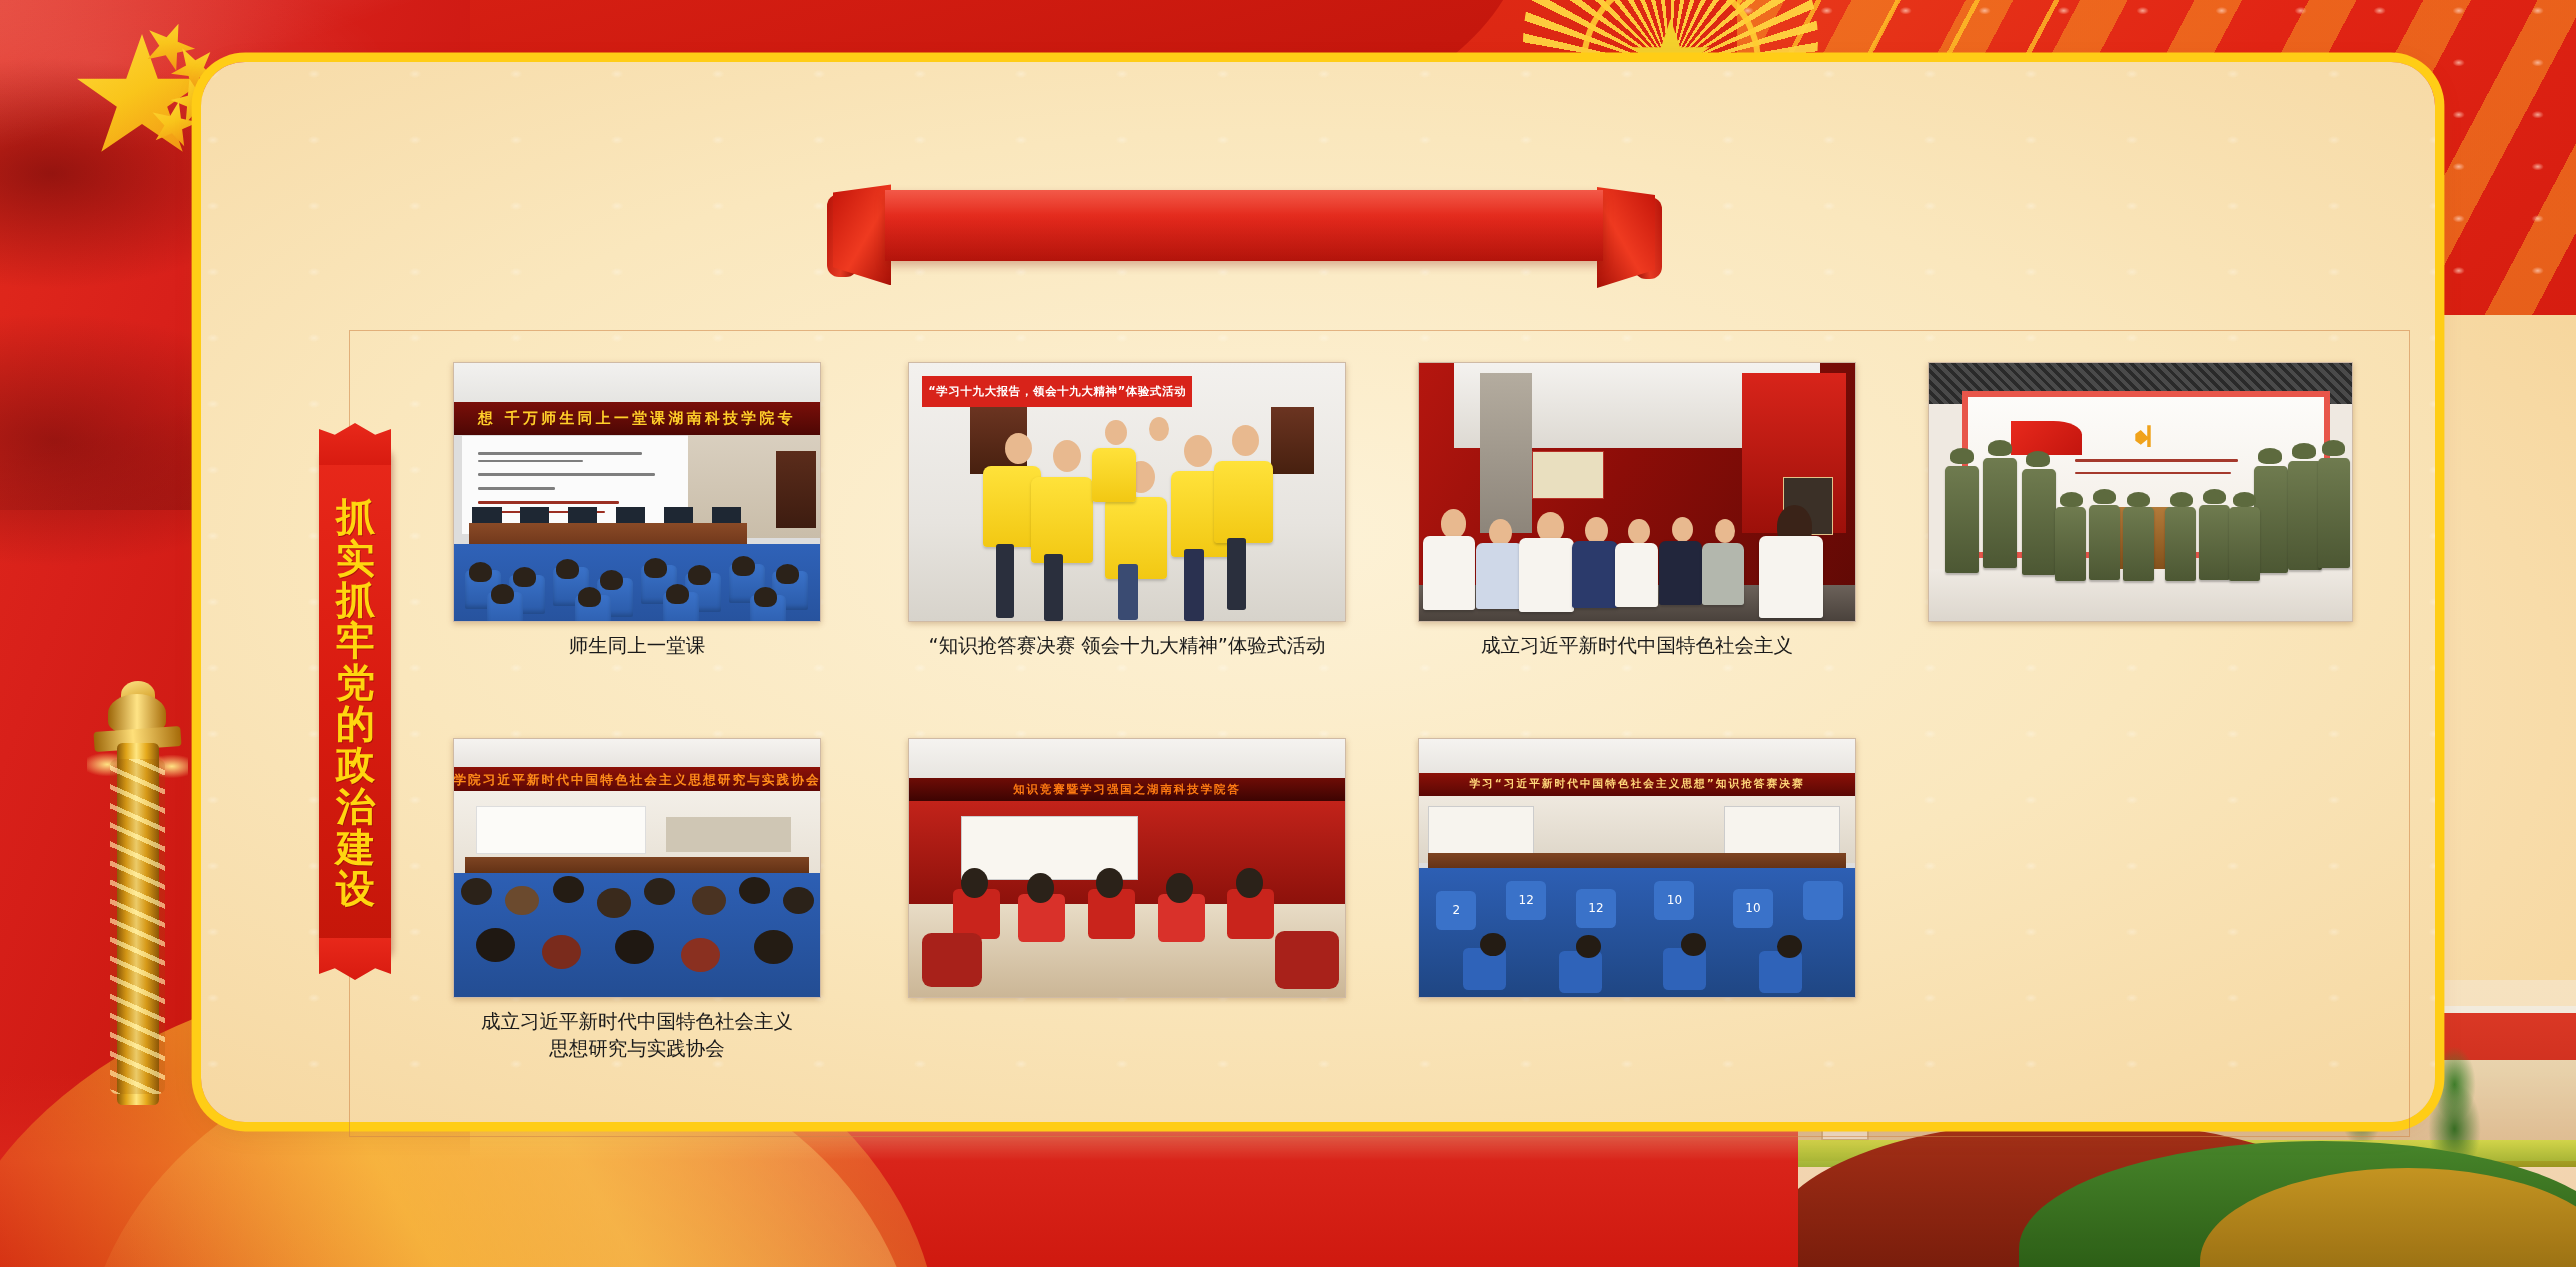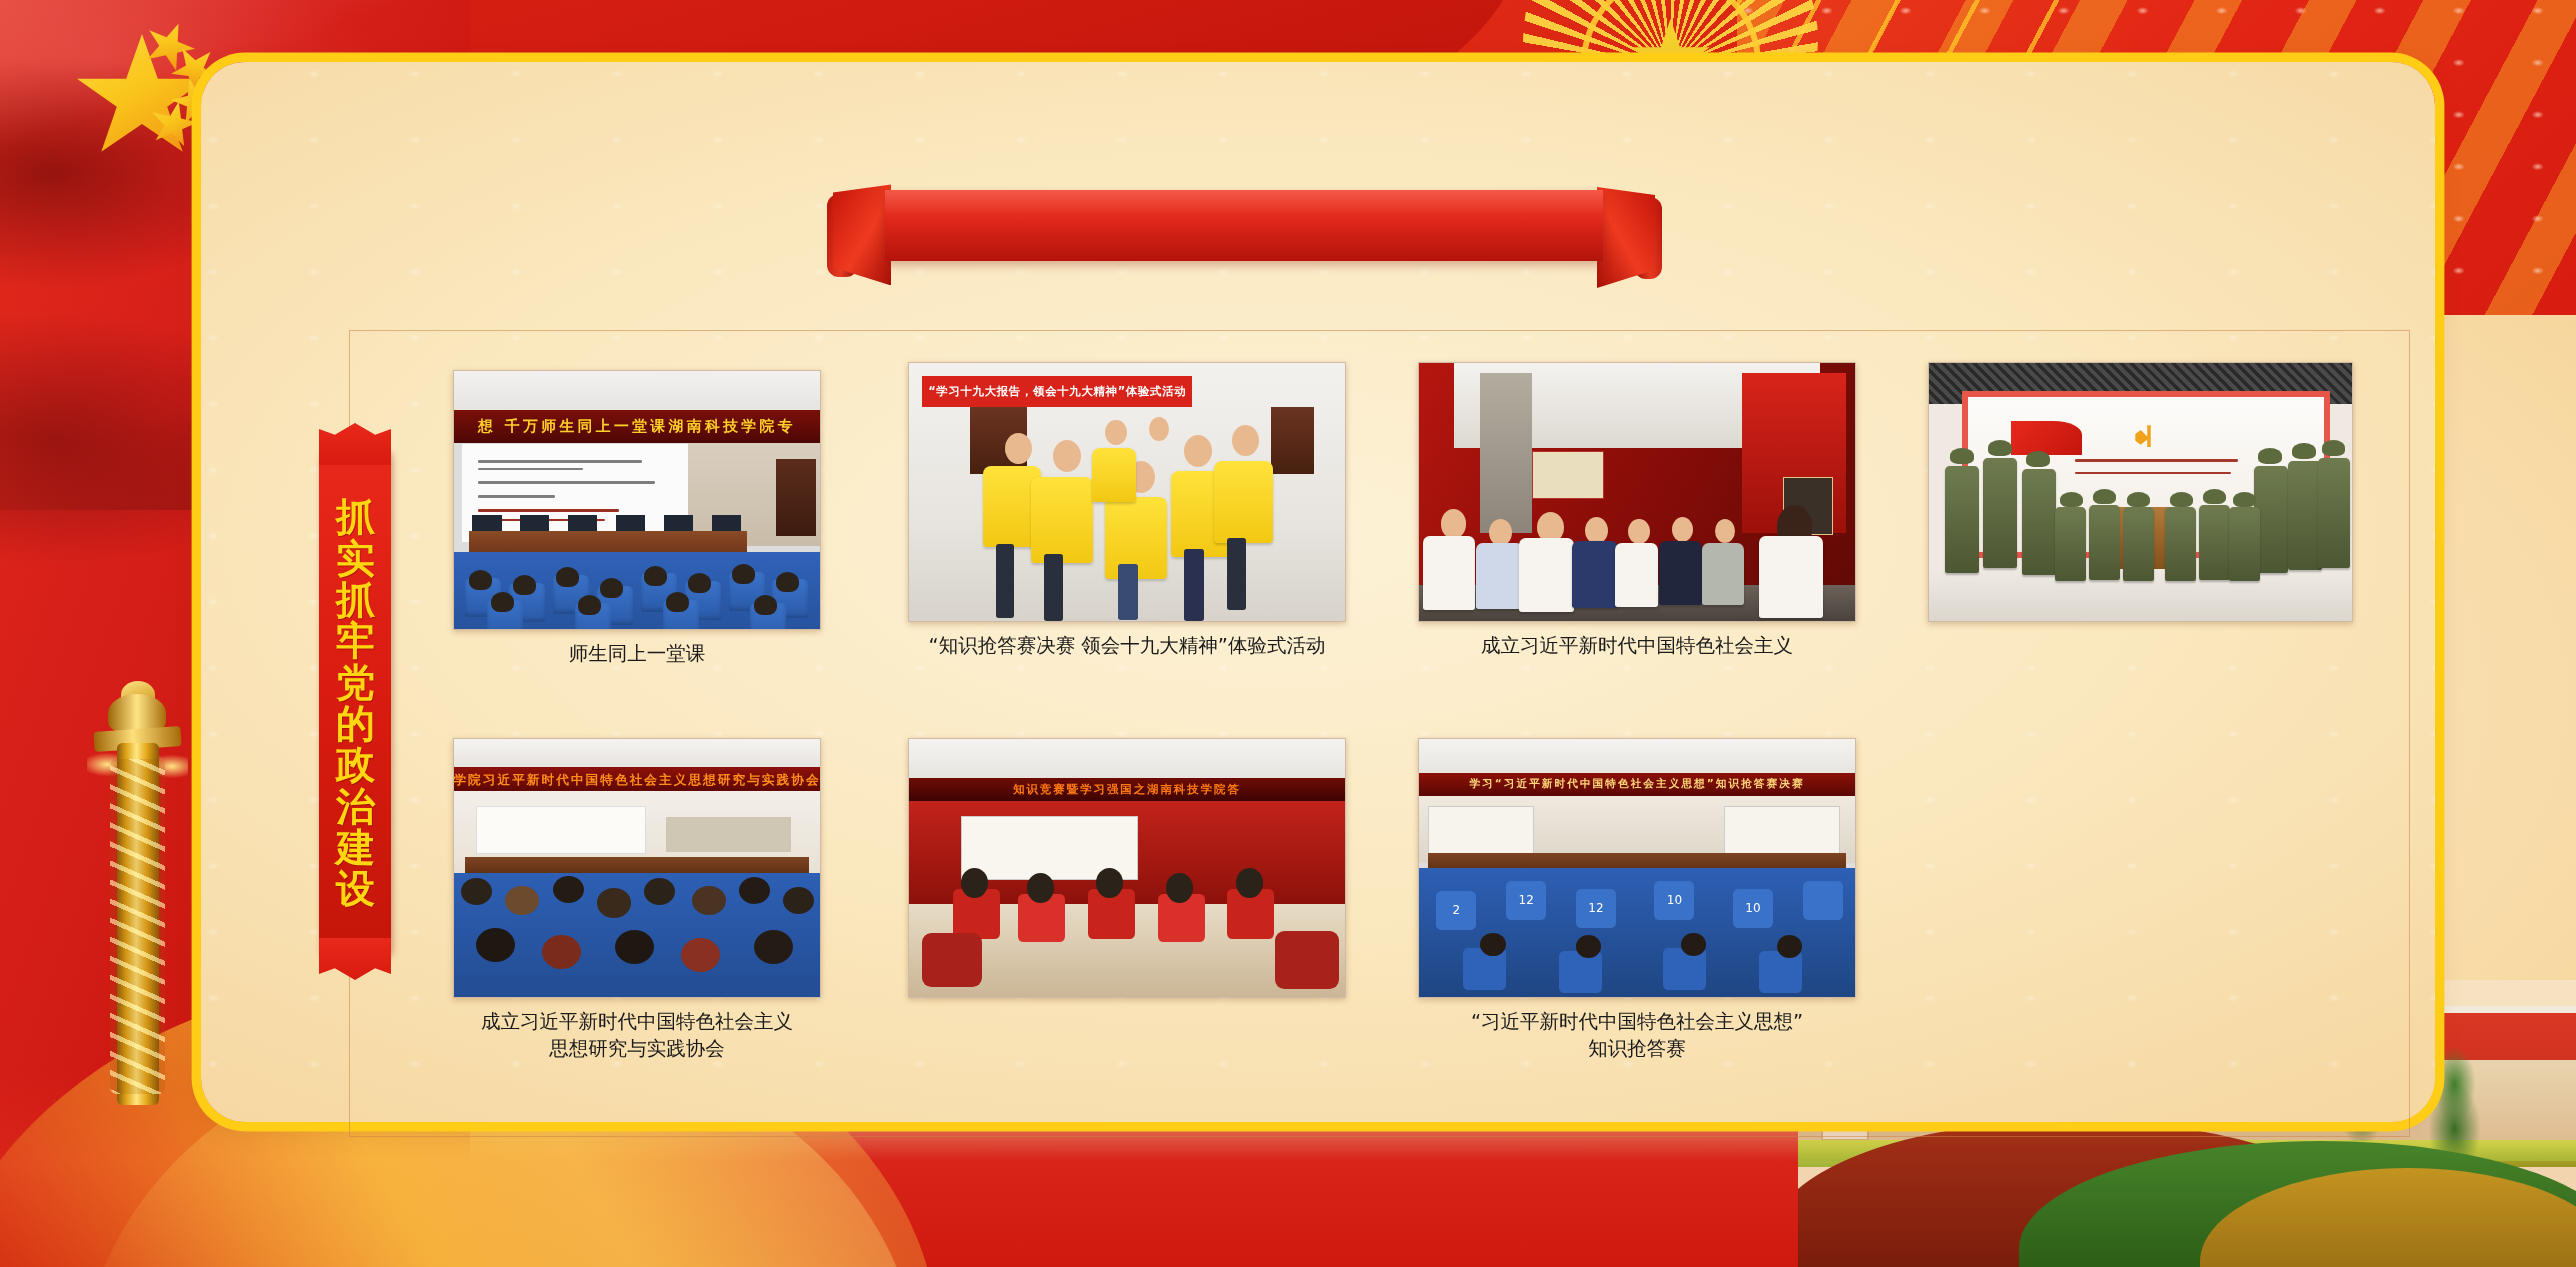--- a/index.html
+++ b/index.html
@@ -355,21 +355,21 @@
         <span>建</span>
         <span>设</span>
       </div>
   </div>
 
   <div class="grid">
 
     <div class="row r1">
 
       <div class="cell" style="width:470px">
-        <div class="photo" style="width:366px;height:258px;margin:8px auto">
+        <div class="photo" style="width:366px;height:258px;margin:0 auto">
           <div class="scene">
             <div class="hall-ceiling"></div>
             <div class="hall-banner">想 千万师生同上一堂课湖南科技学院专</div>
             <div class="hall-screen">
               <div class="ln" style="top:16%;width:72%"></div>
               <div class="ln" style="top:24%;width:46%"></div>
               <div class="ln" style="top:38%;width:78%"></div>
               <div class="ln" style="top:52%;width:34%"></div>
               <div class="ln" style="top:66%;width:62%;background:#9b2f22"></div>
               <div class="ln" style="top:76%;width:56%;background:#9b2f22"></div>
@@ -598,24 +598,20 @@
               <div style="position:absolute;left:32%;top:64%;width:43px;height:42px;border-radius:5.4px;background:#2f63b9"></div>
               <div style="position:absolute;left:56%;top:62%;width:43px;height:42px;border-radius:5.4px;background:#2f63b9"></div>
               <div style="position:absolute;left:78%;top:64%;width:43px;height:42px;border-radius:5.4px;background:#2f63b9"></div>
               <div style="position:absolute;left:14%;top:50%;width:25.5px;height:23px;border-radius:50%;background:#241c14"></div>
               <div style="position:absolute;left:36%;top:52%;width:25.5px;height:23px;border-radius:50%;background:#241c14"></div>
               <div style="position:absolute;left:60%;top:50%;width:25.5px;height:23px;border-radius:50%;background:#241c14"></div>
               <div style="position:absolute;left:82%;top:52%;width:25.5px;height:23px;border-radius:50%;background:#241c14"></div>
             </div>
           </div>
         </div>
-        <div class="caption">
-          <div>“习近平新时代中国特色社会主义思想”</div>
-          <div>知识抢答赛</div>
-        </div>
       </div>
 
 
     </div>
   </div>
 
 </div>
 
 
 </body></html>

